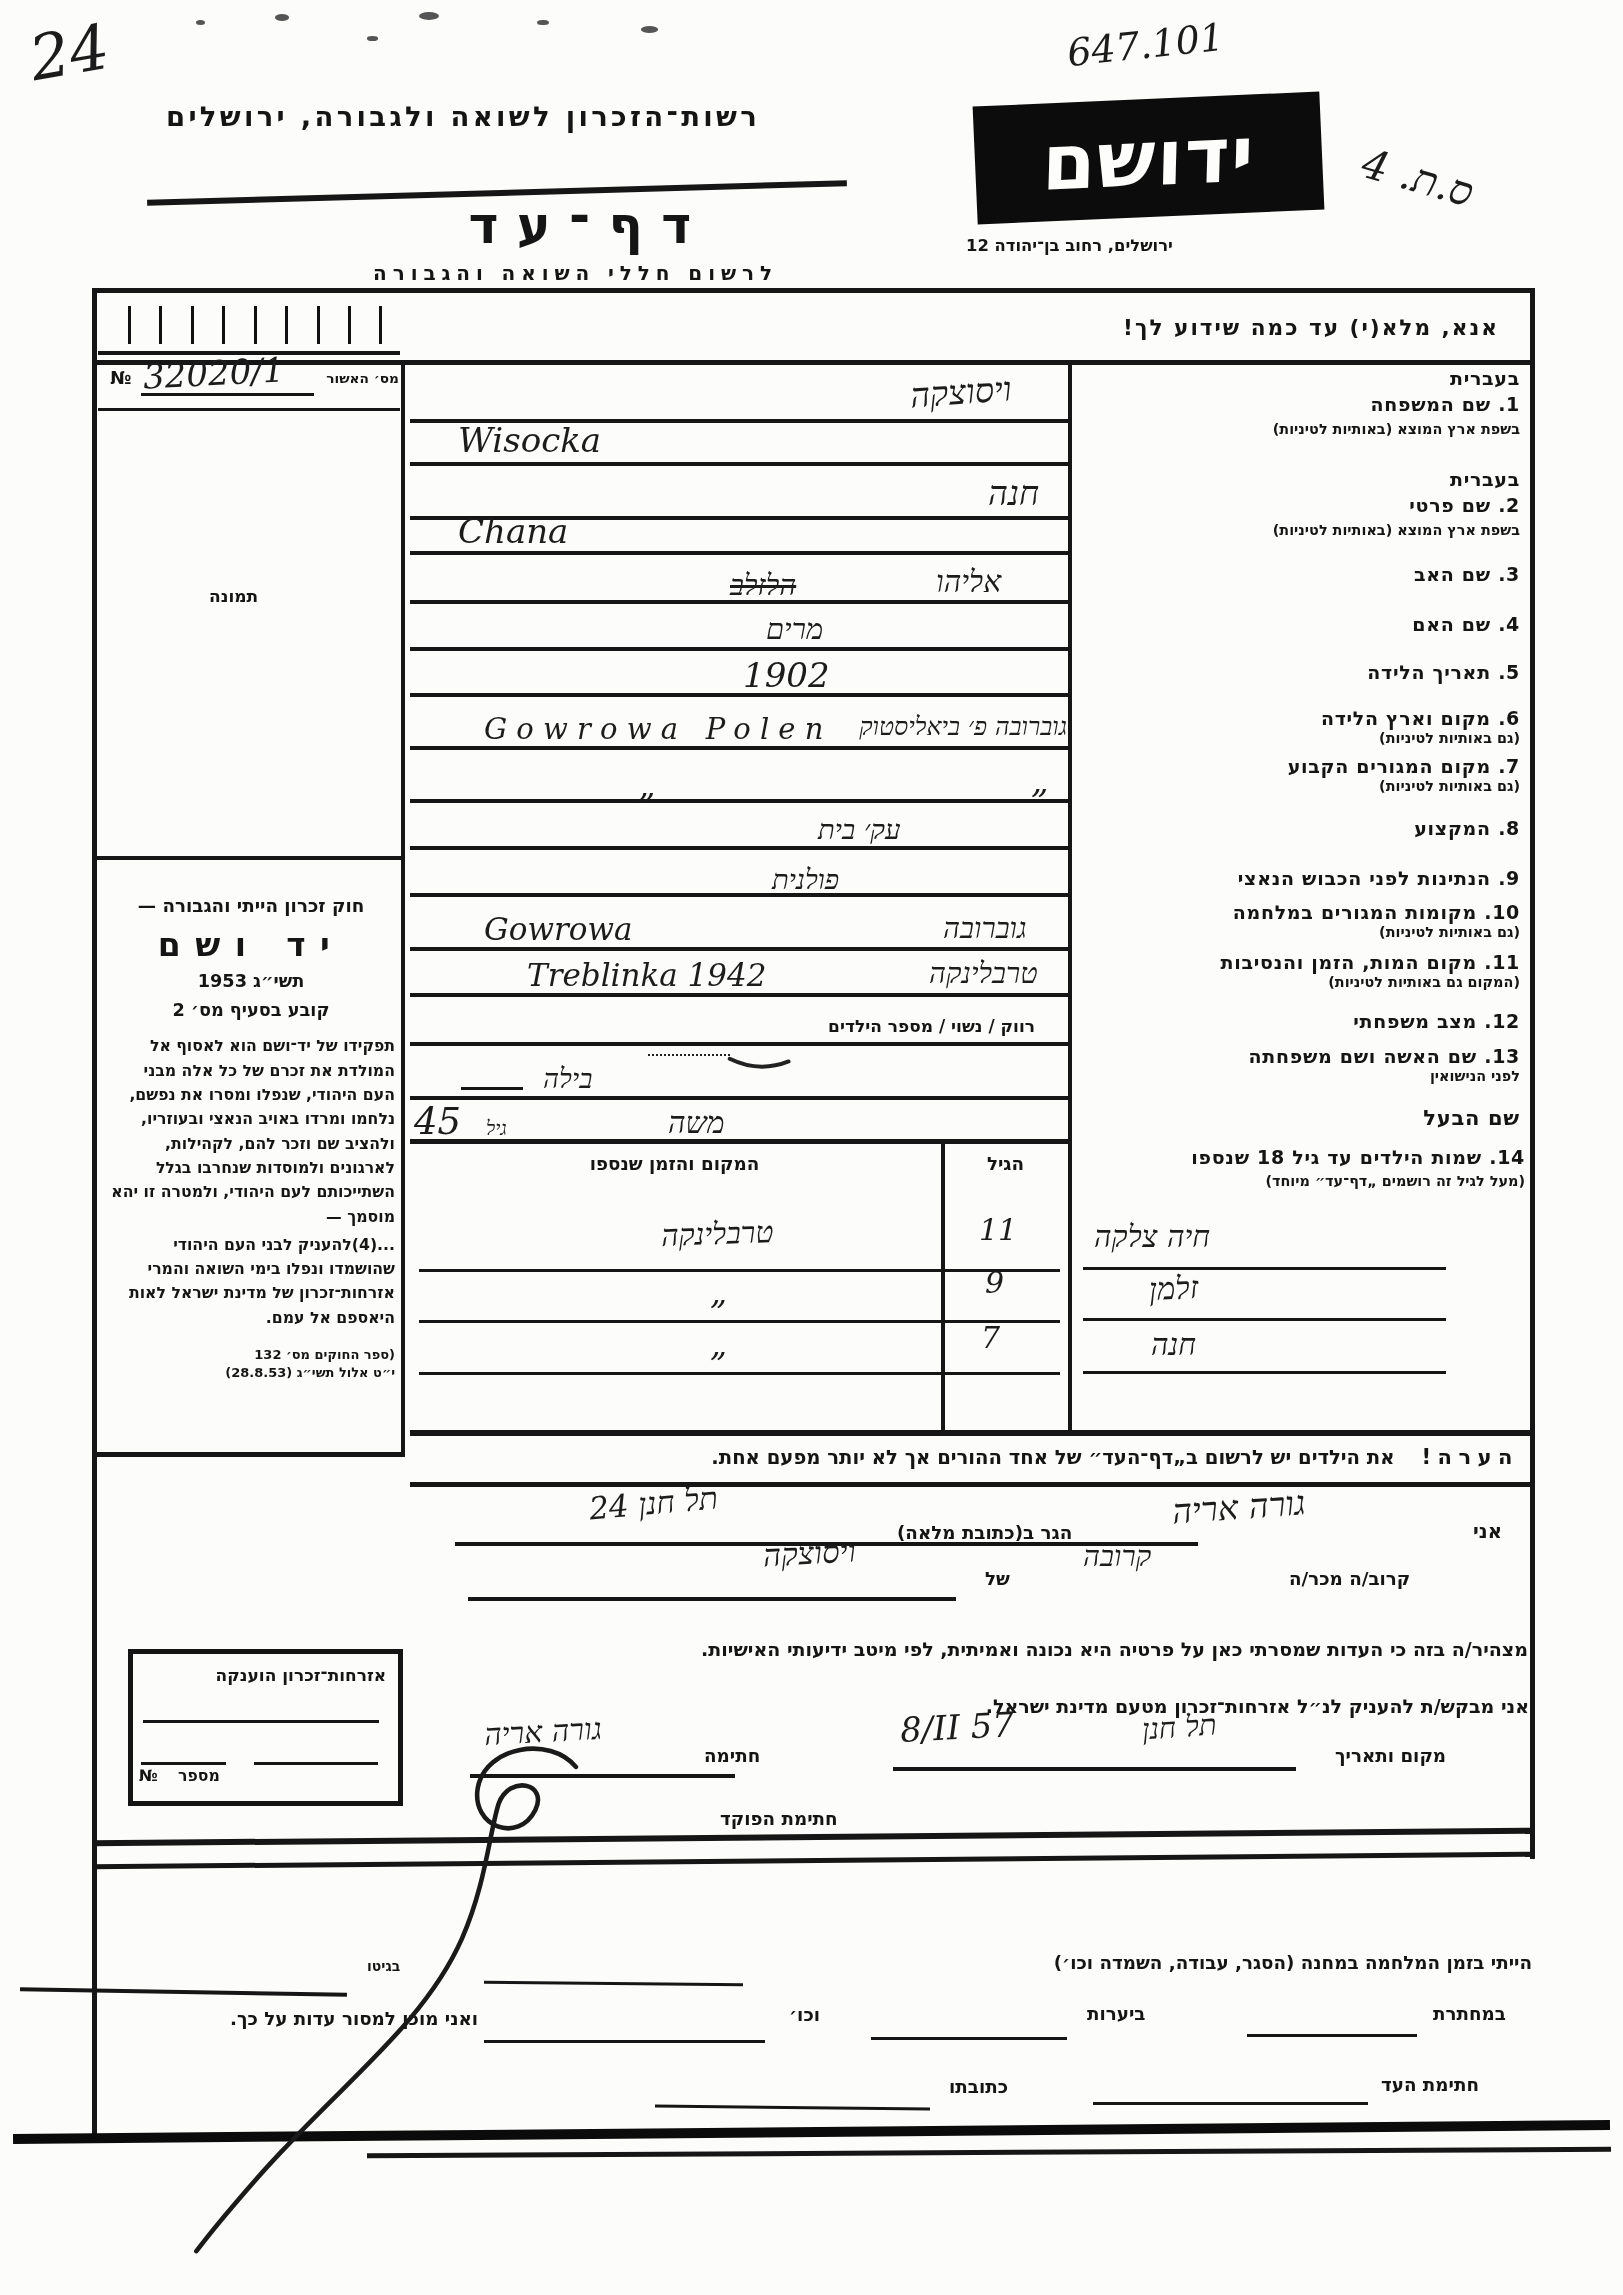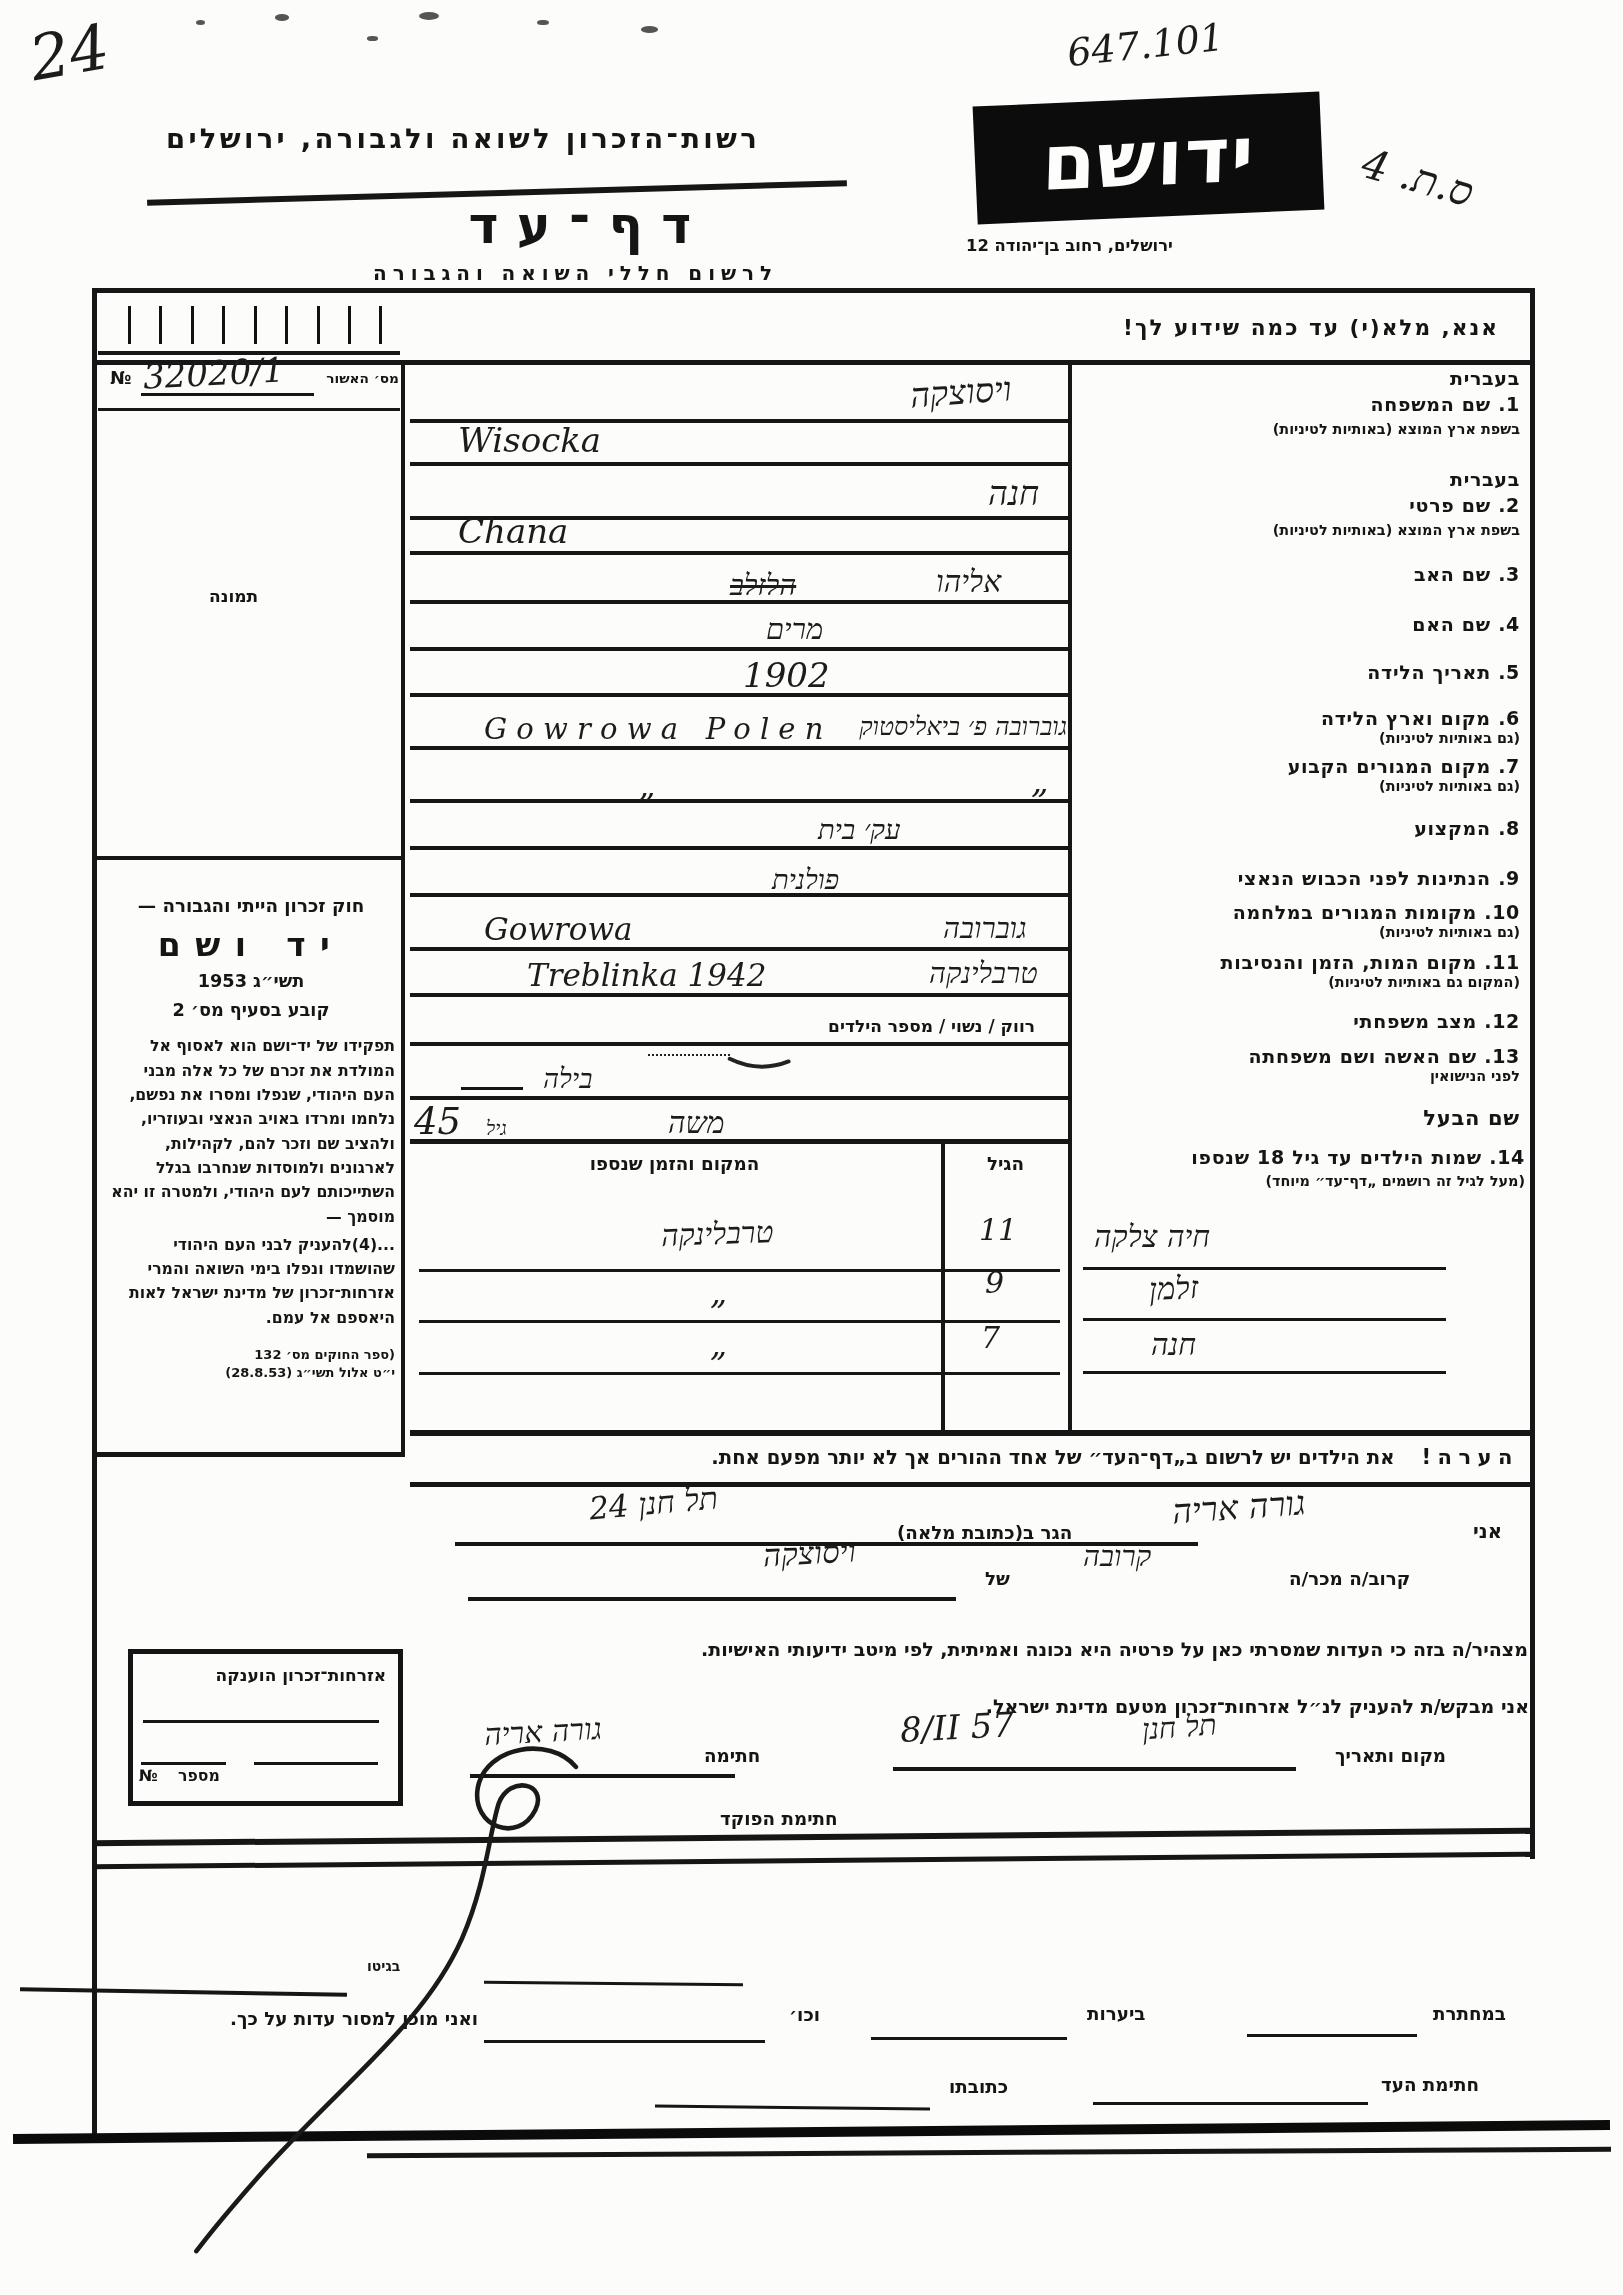--- a/index.html
+++ b/index.html
@@ -27,21 +27,21 @@
   <div class="dot" style="left:275px;top:14.4px;width:14.4px;height:6.5px;"></div>
   <div class="dot" style="left:419px;top:11.8px;width:19.6px;height:7.9px;"></div>
   <div class="dot" style="left:537px;top:19.6px;width:11.8px;height:5.9px;"></div>
   <div class="dot" style="left:641px;top:26px;width:17px;height:6.5px;"></div>
   <div class="dot" style="left:367px;top:36px;width:10.5px;height:4.6px;"></div>
 
   <div class="t hw" style="left:29.5px;top:16.4px;font-size:62px;transform:rotate(-10deg);">24</div>
 
   <div class="t hwl" style="left:1067px;top:23px;font-size:38px;transform:rotate(-6deg);">647.101</div>
 
-  <div class="t rtl b" style="left:151px;top:122px;width:609px;font-size:27.5px;letter-spacing:3.3px;">רשות־הזכרון לשואה ולגבורה, ירושלים</div>
+  <div class="t rtl b" style="left:151px;top:100px;width:609px;font-size:27.5px;letter-spacing:3.3px;">רשות־הזכרון לשואה ולגבורה, ירושלים</div>
   <div class="ln" style="left:147px;top:190px;width:700px;height:5.9px;transform:rotate(-1.6deg);"></div>
   <div class="t ctr b" style="left:419px;top:196px;width:340px;font-size:51px;letter-spacing:18.3px;direction:rtl;">דף־עד</div>
   <div class="t ctr b rtl" style="left:340px;top:261px;width:471px;font-size:20px;letter-spacing:5.9px;">לרשום חללי השואה והגבורה</div>
 
   <div class="t" style="left:975px;top:99px;width:347px;height:118px;background:#0c0c0c;transform:rotate(-2.5deg);display:flex;align-items:center;justify-content:center;">
     <span class="b" style="color:#fdfdfb;font-size:77px;letter-spacing:1.3px;direction:rtl;transform:skewX(-4deg);">ידושם</span>
   </div>
   <div class="t ctr b rtl" style="left:929px;top:236px;width:281px;font-size:16.4px;">ירושלים, רחוב בן־יהודה 12</div>
 
   <div class="t hw" style="left:1361px;top:154px;font-size:41px;transform:rotate(16deg);direction:rtl;">ס.ת. 4</div>
@@ -232,20 +232,21 @@
   <div class="ln" style="left:143px;top:1720px;width:236px;height:3.3px;"></div>
   <div class="ln" style="left:141px;top:1762px;width:85px;height:3.3px;"></div>
   <div class="ln" style="left:254px;top:1762px;width:124px;height:3.3px;"></div>
   <div class="t b" style="left:139px;top:1766px;font-size:15.7px;">№</div>
   <div class="t b rtl" style="left:178px;top:1766px;font-size:15.7px;">מספר</div>
 
   <div class="ln" style="left:92px;top:1834px;width:1443px;height:5.9px;transform:rotate(-0.5deg);"></div>
   <div class="ln" style="left:92px;top:1858px;width:1443px;height:4.6px;transform:rotate(-0.5deg);"></div>
 
 
+  <div class="t rtl b" style="left:753px;top:1952px;width:779px;font-size:18.3px;">הייתי בזמן המלחמה במחנה (הסגר, עבודה, השמדה וכו׳)</div>
   <div class="ln" style="left:484px;top:1982px;width:259px;height:3.3px;transform:rotate(0.5deg);"></div>
   <div class="t rtl b" style="left:367px;top:1958px;font-size:14px;">בגיטו</div>
   <div class="ln" style="left:19.6px;top:1990px;width:327px;height:3.9px;transform:rotate(1deg);"></div>
 
   <div class="t rtl b" style="left:1433px;top:2003px;font-size:18.3px;">במחתרת</div>
   <div class="ln" style="left:1247px;top:2034px;width:170px;height:3.3px;"></div>
   <div class="t rtl b" style="left:1087px;top:2003px;font-size:18.3px;">ביערות</div>
   <div class="ln" style="left:871px;top:2037px;width:196px;height:3.3px;"></div>
   <div class="t rtl b" style="left:789px;top:2004px;font-size:18.3px;">וכו׳</div>
   <div class="ln" style="left:484px;top:2040px;width:281px;height:3.3px;"></div>

